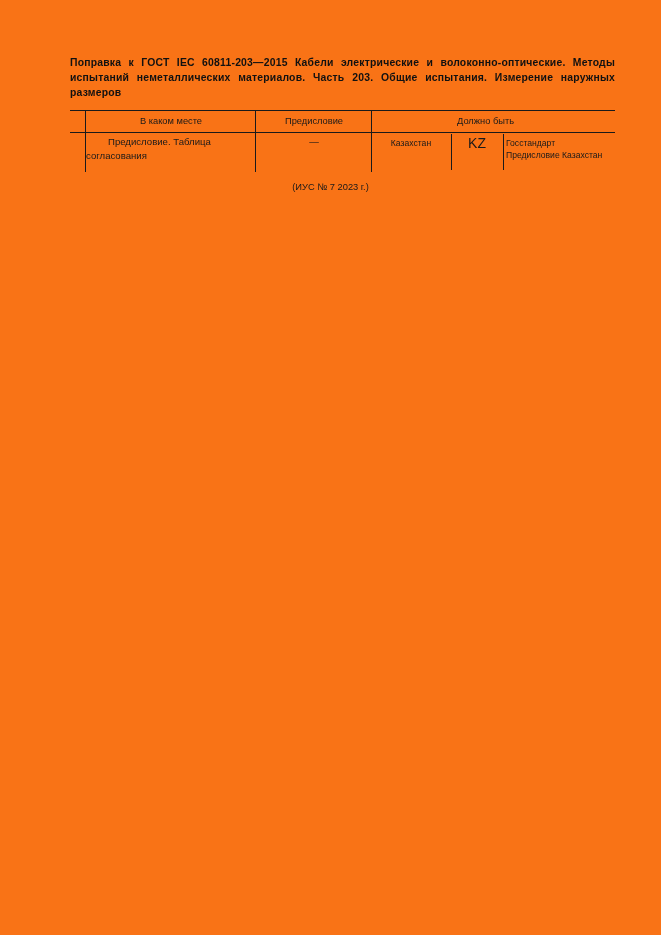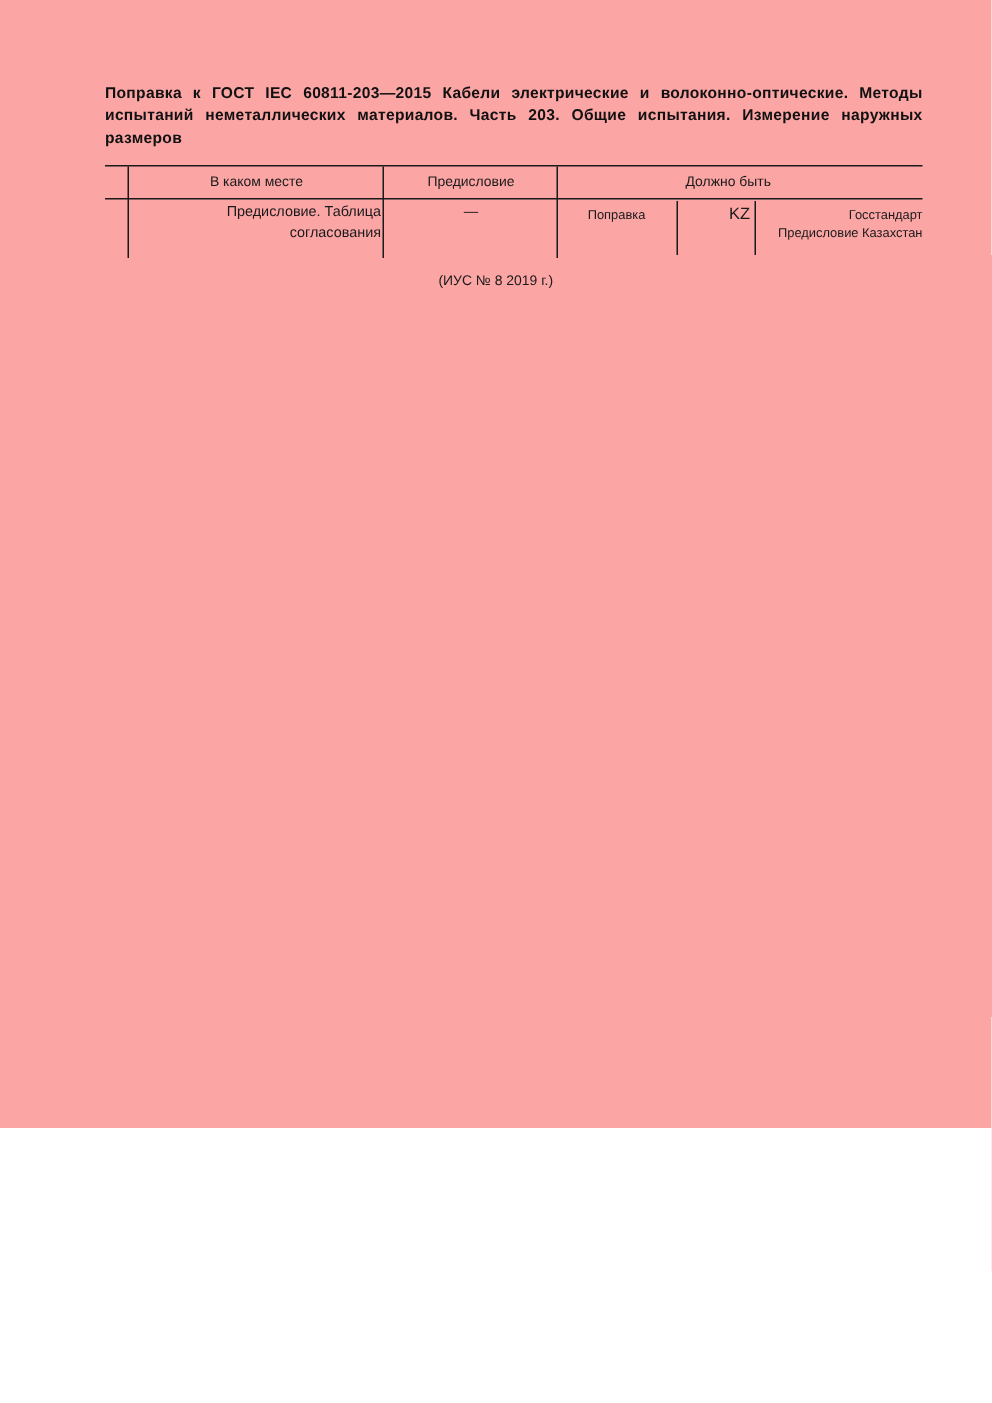--- a/index.html
+++ b/index.html
@@ -14,22 +14,22 @@
     font-family: "Liberation Sans", sans-serif;
     color: #1a1a1a;
     -webkit-font-smoothing: antialiased;
   }
 
   .page {
     position: absolute;
     left: 0;
     top: 0;
     width: 661px;
-    height: 752px;
-    background: #fca5a5;
+    height: 935px;
+    background: #f97316;
     overflow: hidden;
   }
 
   
   .doc-title {
     position: absolute;
     left: 70px;
     top: 55px;
     width: 545px;
     font-size: 10.4px;
@@ -93,21 +93,21 @@
     height: 40px;
   }
 
   .cell-where {
     position: absolute;
     left: 16px;
     top: 2px;
     width: 168px;
     font-size: 9.6px;
     line-height: 13.5px;
-    text-align: right;
+    text-align: left;
     text-indent: 22px;
     color: #1a1a1a;
   }
   .cell-print {
     position: absolute;
     left: 186px;
     top: 2px;
     width: 116px;
     font-size: 9.6px;
     line-height: 13.5px;
@@ -122,33 +122,33 @@
     font-size: 8.6px;
     line-height: 12px;
     text-align: center;
     color: #1a1a1a;
   }
   .cell-sub-code {
     position: absolute;
     left: 384px;
     top: 4px;
     width: 46px;
-    font-size: 11px;
+    font-size: 14px;
     line-height: 12px;
-    text-align: right;
+    text-align: center;
     color: #1a1a1a;
   }
   .cell-sub-body {
     position: absolute;
     left: 436px;
     top: 4px;
     width: 109px;
     font-size: 8.6px;
     line-height: 12px;
-    text-align: right;
+    text-align: left;
     color: #1a1a1a;
   }
 
   
   .vline {
     position: absolute;
     width: 1px;
     background: #1a1a1a;
   }
   .vline-main { top: 1px;  height: 61px; }
@@ -192,25 +192,25 @@
 
     <div class="thead">
       <div class="th th-where">В каком месте</div>
       <div class="th th-print">Предисловие</div>
       <div class="th th-must">Должно быть</div>
     </div>
 
     <div class="tbody">
       <div class="cell-where">Предисловие. Таблица согласования</div>
       <div class="cell-print">—</div>
-      <div class="cell-sub-country">Поправка</div>
+      <div class="cell-sub-country">Казахстан</div>
       <div class="cell-sub-code">KZ</div>
       <div class="cell-sub-body">
         <div>Госстандарт</div>
         <div>Предисловие Казахстан</div>
       </div>
     </div>
 
   </div>
 
-  <div class="doc-footer">(ИУС № 8  2019 г.)</div>
+  <div class="doc-footer">(ИУС № 7  2023 г.)</div>
 
 </div>
 
 </body></html>

